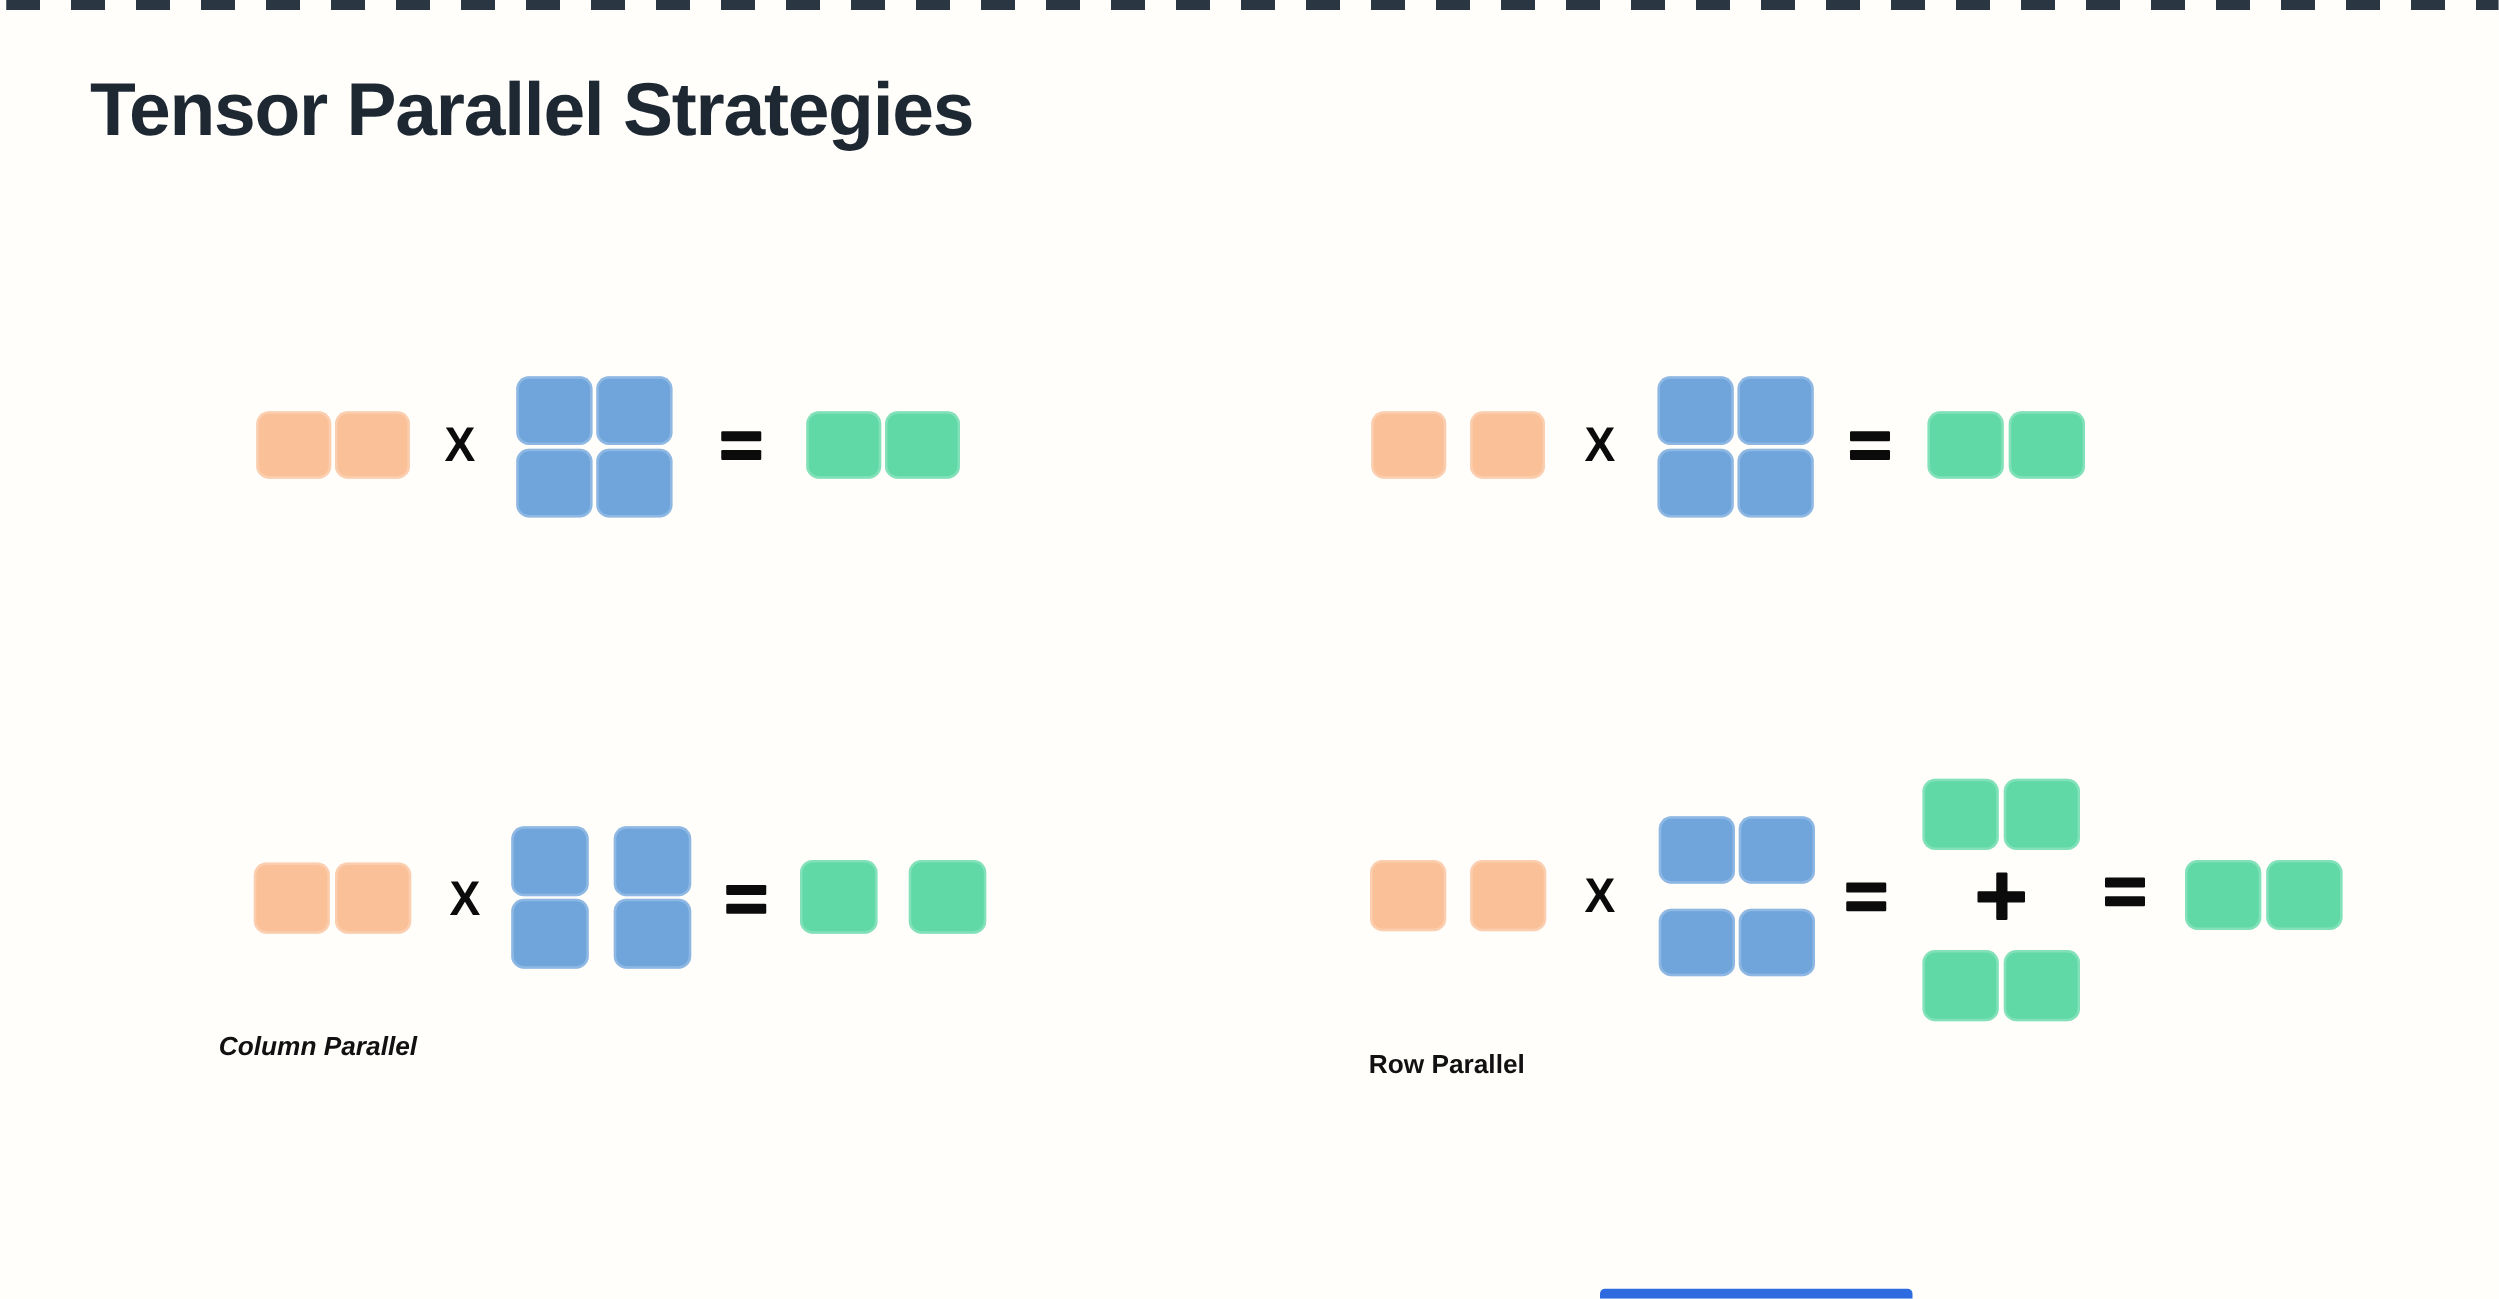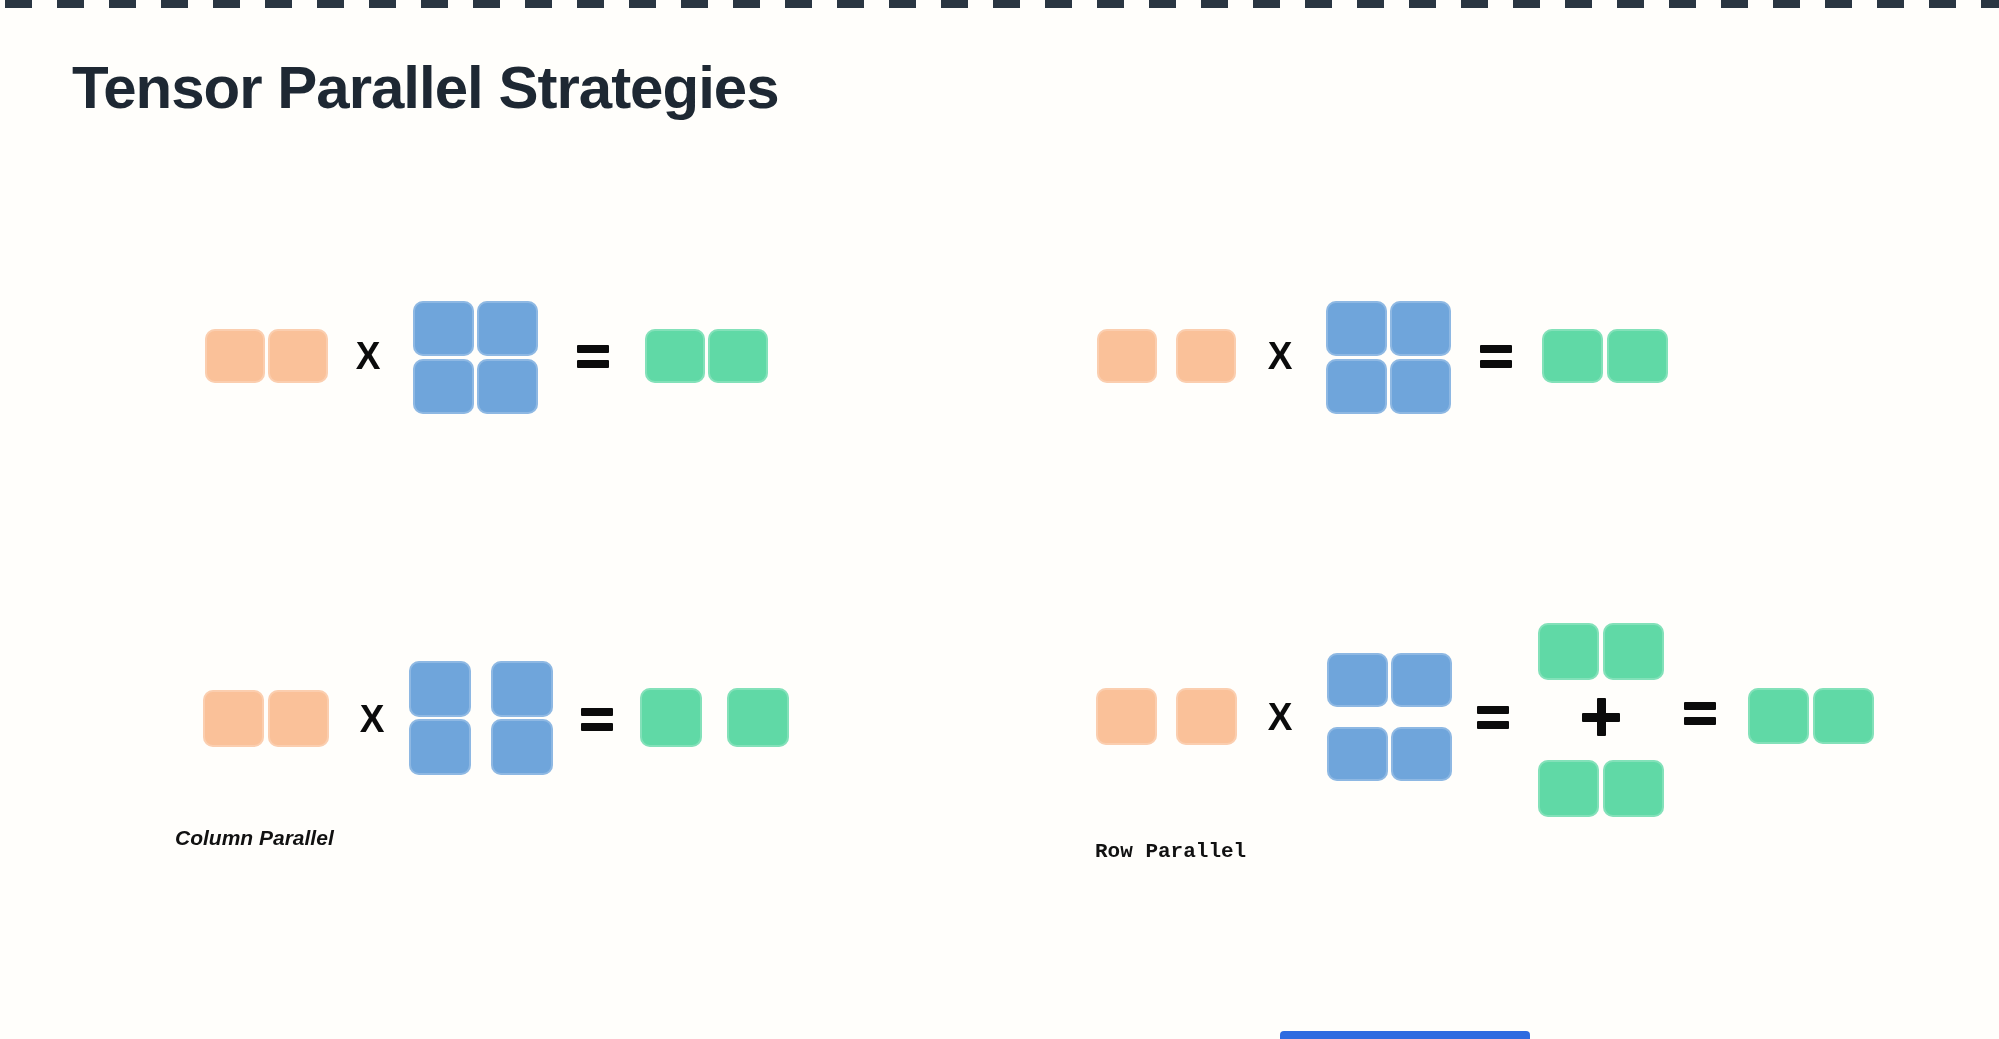--- a/index.html
+++ b/index.html
@@ -109,17 +109,17 @@
         <span class="plus"></span>
       </div>
     <div class="blk blk-green" style="left:442px;top:138px;width:61px;height:57px;"></div>
     <div class="blk blk-green" style="left:507px;top:138px;width:61px;height:57px;"></div>
     <div class="op" style="left:581px;top:64px;width:46px;height:54px;" aria-label="=">
         <span class="eq"></span>
       </div>
     <div class="blk blk-green" style="left:652px;top:66px;width:61px;height:56px;"></div>
     <div class="blk blk-green" style="left:717px;top:66px;width:61px;height:56px;"></div>
   </div>
-  <div class="fig-label" style="left:1095px;top:840px;font-family:Liberation Mono, monospace;">Row Parallel</div>
+  <div class="fig-label" style="left:1095px;top:840px;">Row Parallel</div>
 
   <div class="bottom-bar"></div>
 
 </div>
 
 </body></html>

